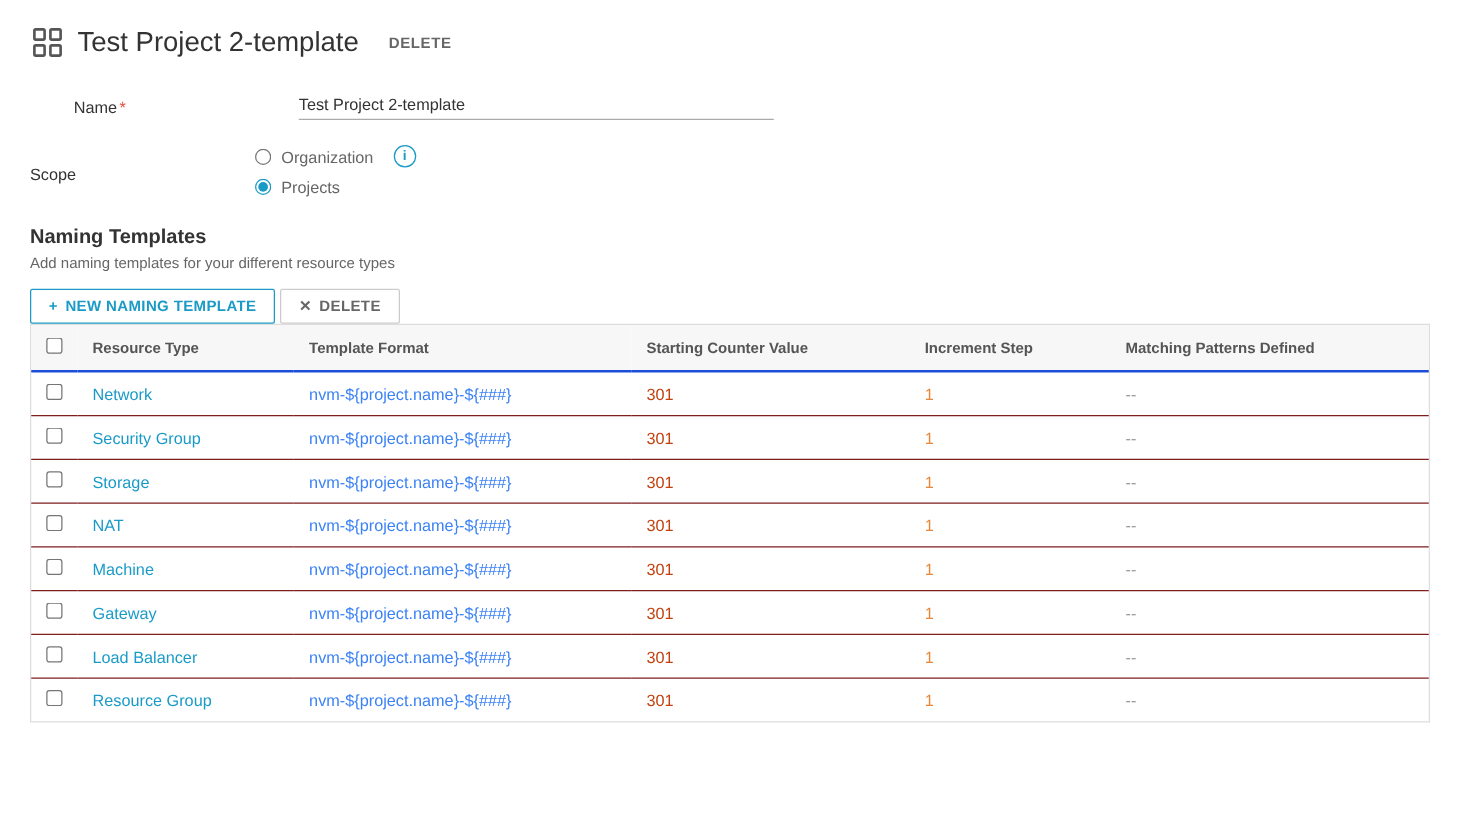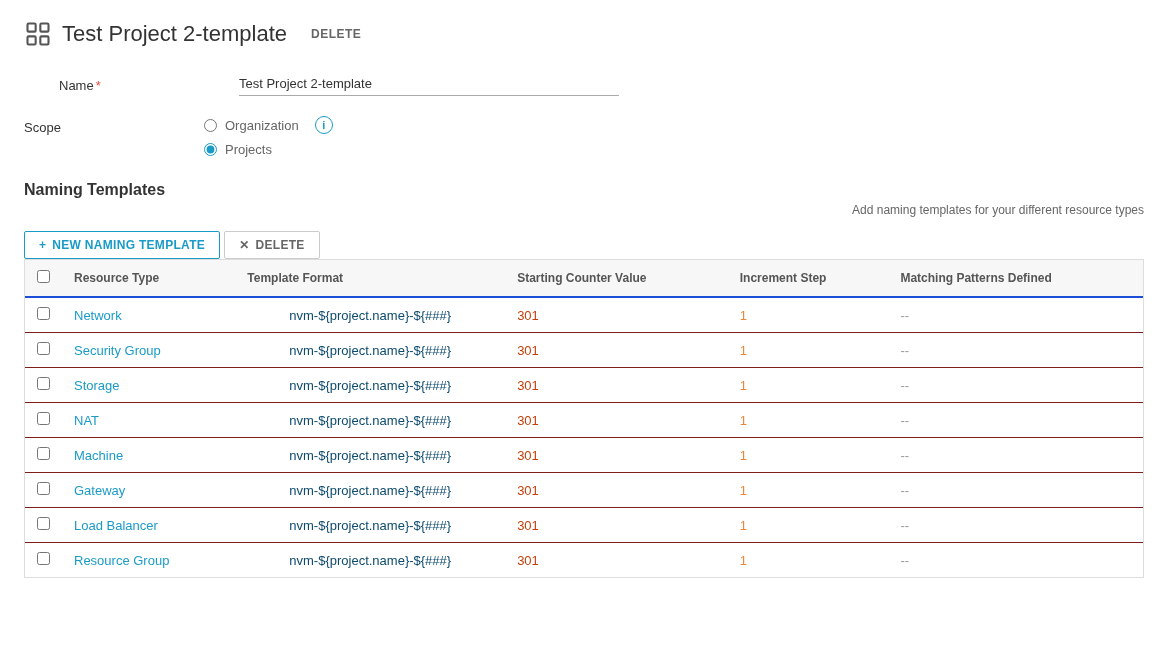--- a/index.html
+++ b/index.html
@@ -95,20 +95,21 @@
       display: flex;
       align-items: flex-start;
       margin-bottom: 24px;
     }
     .scope-label {
       width: 180px;
       font-size: 13px;
       color: #333;
       padding-top: 4px;
       flex-shrink: 0;
+      margin-top: 12px;
     }
     .scope-options {
       display: flex;
       flex-direction: column;
       gap: 8px;
     }
     .scope-option {
       display: flex;
       align-items: center;
       gap: 8px;
@@ -137,21 +138,20 @@
     .section-title {
       font-size: 16px;
       font-weight: 600;
       color: #333;
       margin-bottom: 4px;
     }
     .section-subtitle {
       font-size: 12px;
       color: #666;
       margin-bottom: 14px;
-      text-align: right;
     }
 
     .toolbar {
       display: flex;
       gap: 4px;
       margin-bottom: 0;
     }
     .btn-new {
       display: flex;
       align-items: center;
@@ -218,23 +218,22 @@
     input[type="checkbox"] {
       cursor: pointer;
       accent-color: #1a9bc7;
     }
     .resource-link {
       color: #1a9bc7;
       text-decoration: none;
       cursor: pointer;
     }
     .template-format {
-      color: #0c4a6e;
-      font-size: 13px;
-      text-align: center;
+      color: #3b82f6;
+      font-size: 13px;
     }
     .counter-val {
       color: #c2410c;
     }
     .increment-val {
       color: #e8873a;
     }
     .dash-val {
       color: #999;
     }

